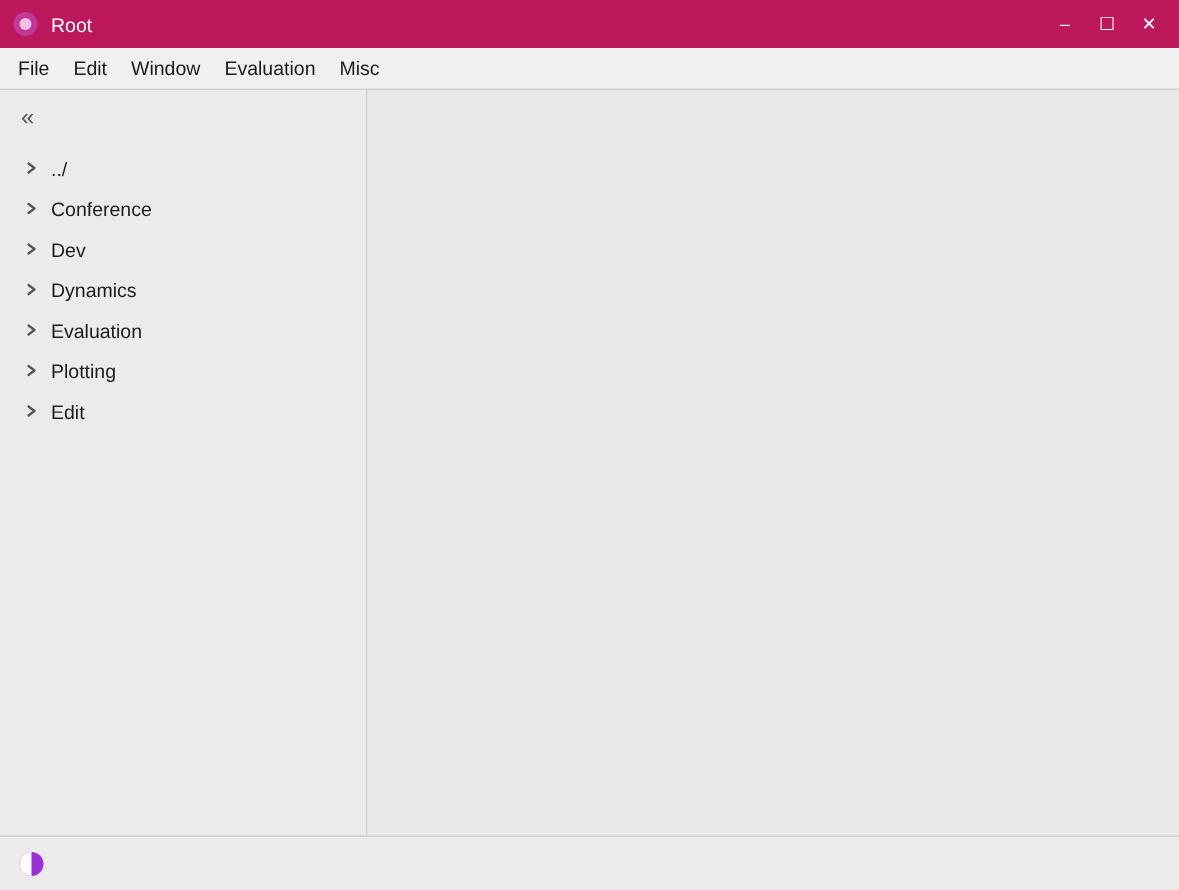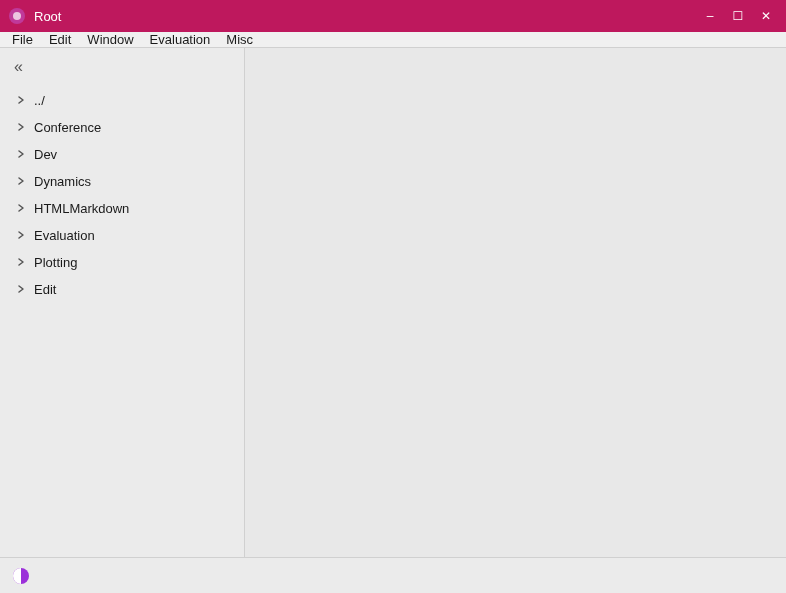--- a/index.html
+++ b/index.html
@@ -52,21 +52,21 @@
       cursor: pointer;
       display: flex;
       align-items: center;
       justify-content: center;
       border-radius: 3px;
     }
 
     
     .menubar {
       background: #f0f0f0;
-      height: 16px;
+      height: 28px;
       display: flex;
       align-items: center;
       padding: 0 4px;
       border-bottom: 1px solid #d0d0d0;
       flex-shrink: 0;
     }
     .menu-item {
       padding: 4px 8px;
       cursor: pointer;
       border-radius: 3px;
@@ -230,28 +230,20 @@
           </span>
           <span class="file-name">Dev</span>
         </div>
         <div class="file-item">
           <span class="chevron">
             <svg width="10" height="10" viewBox="0 0 10 10">
               <polyline points="3,2 7,5 3,8" fill="none" stroke="#555" stroke-width="1.5" stroke-linecap="round" stroke-linejoin="round"></polyline>
             </svg>
           </span>
           <span class="file-name">Dynamics</span>
-        </div>
-        <div class="file-item">
-          <span class="chevron">
-            <svg width="10" height="10" viewBox="0 0 10 10">
-              <polyline points="3,2 7,5 3,8" fill="none" stroke="#555" stroke-width="1.5" stroke-linecap="round" stroke-linejoin="round"></polyline>
-            </svg>
-          </span>
-          <span class="file-name">HTMLMarkdown</span>
         </div>
         <div class="file-item">
           <span class="chevron">
             <svg width="10" height="10" viewBox="0 0 10 10">
               <polyline points="3,2 7,5 3,8" fill="none" stroke="#555" stroke-width="1.5" stroke-linecap="round" stroke-linejoin="round"></polyline>
             </svg>
           </span>
           <span class="file-name">Evaluation</span>
         </div>
         <div class="file-item">

